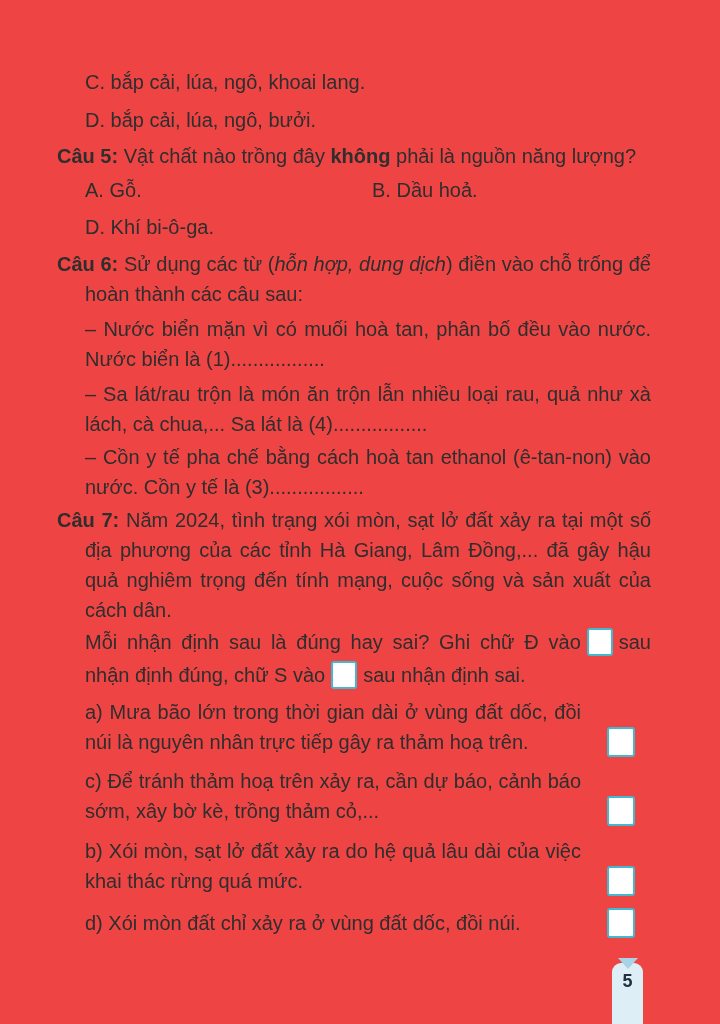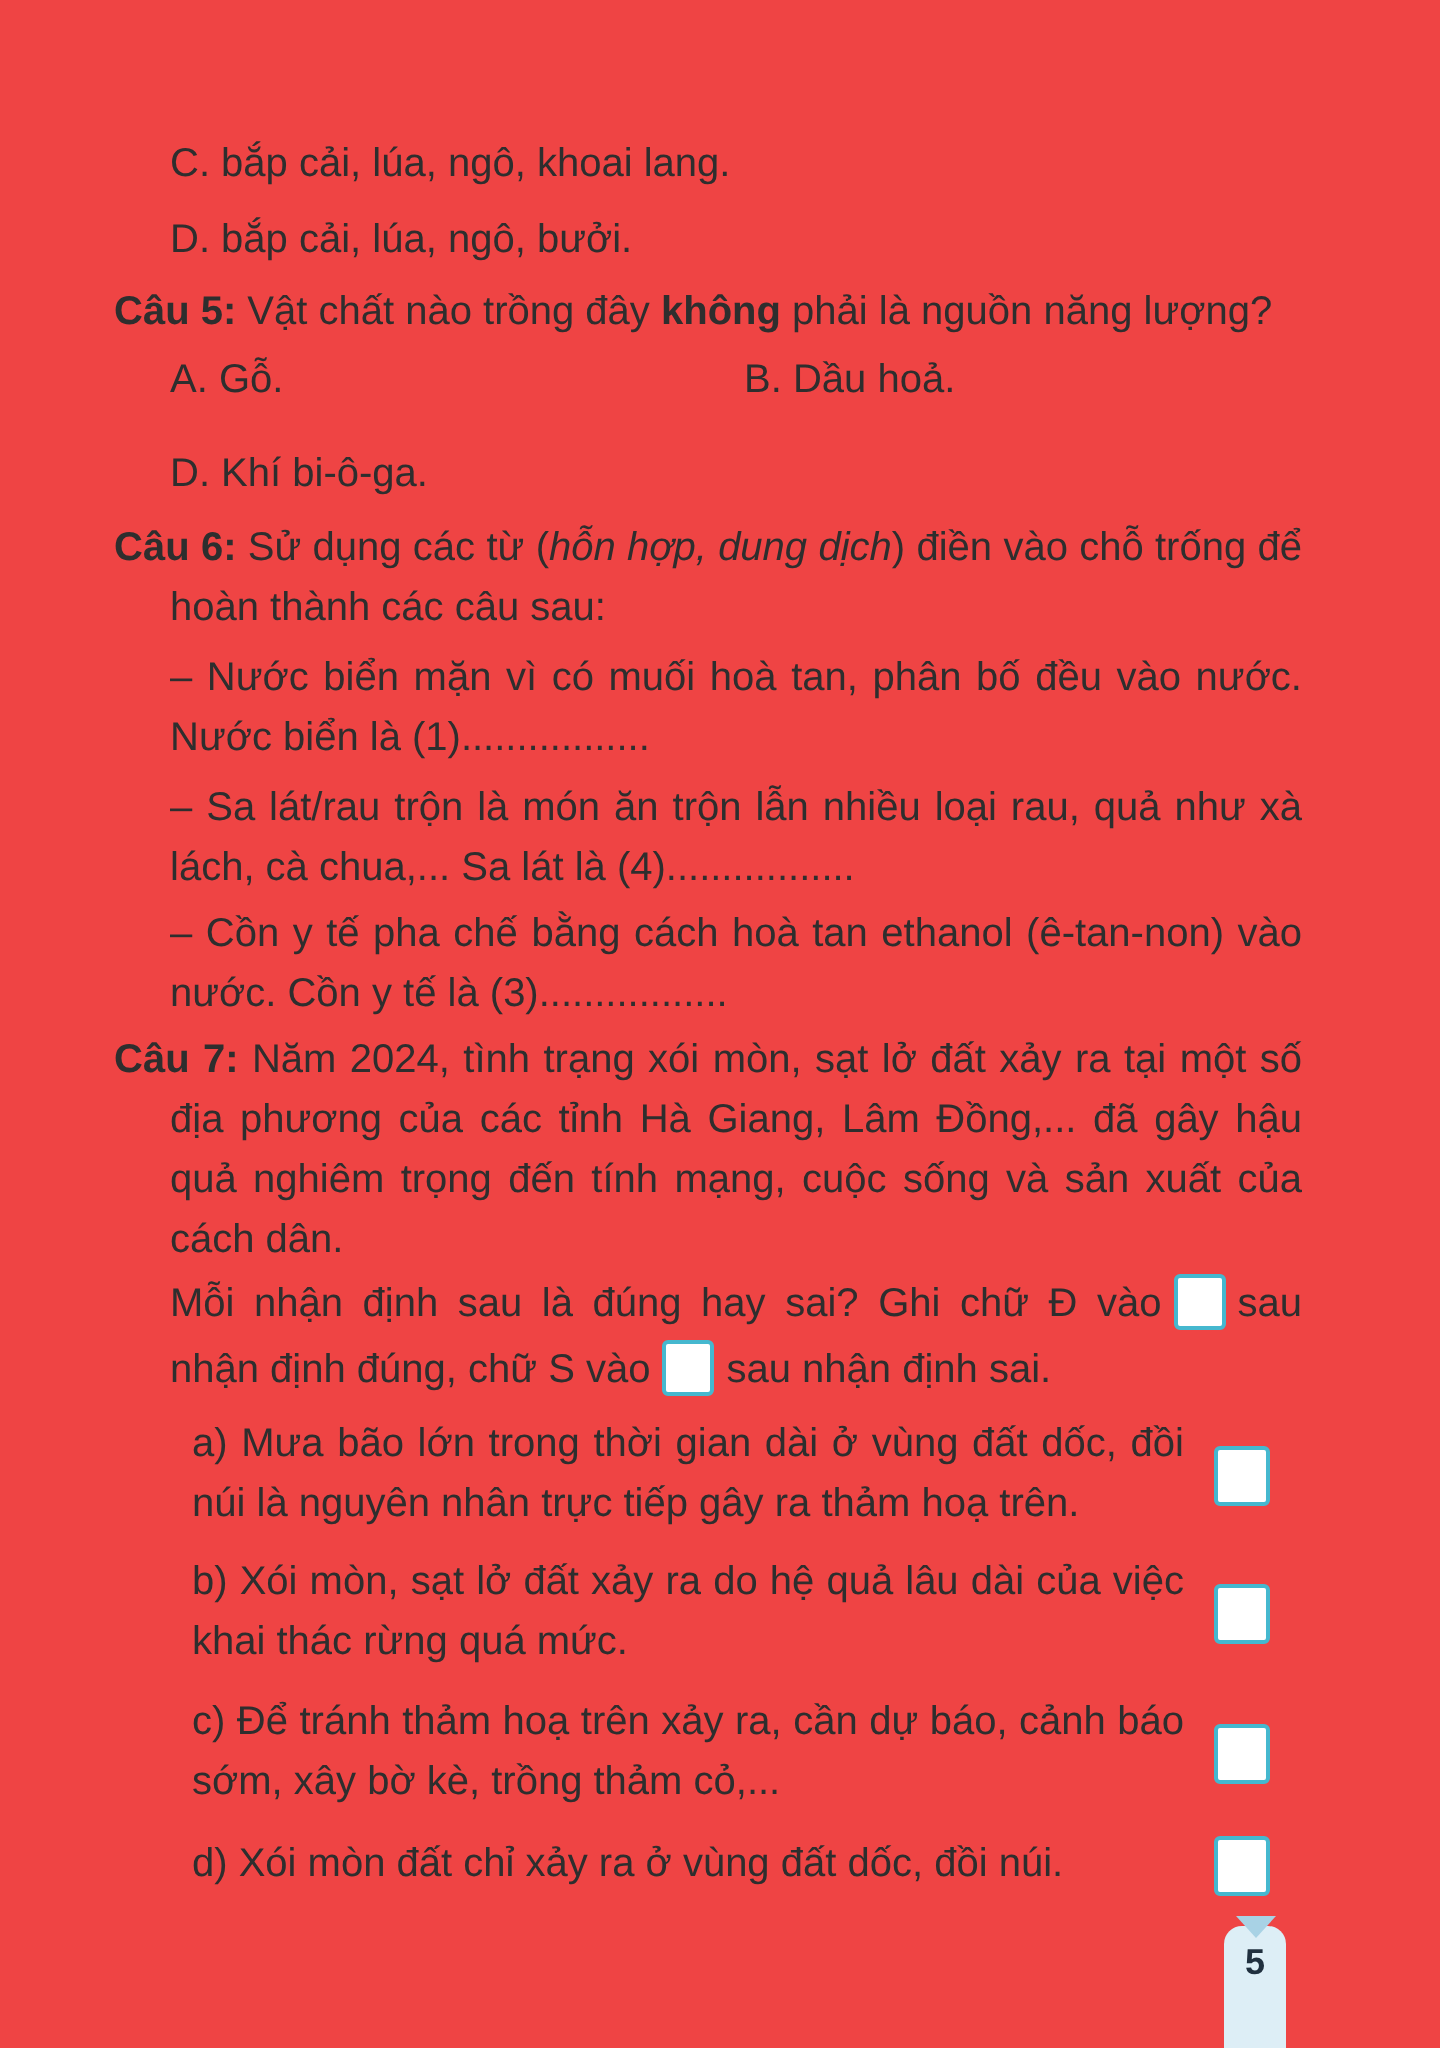--- a/index.html
+++ b/index.html
@@ -38,21 +38,21 @@
   .q-head {
     padding-left: 28px;
     text-indent: -28px;
     text-align: justify;
   }
   .q5-head { margin-bottom: 4px; }
   .opts-grid {
     margin-left: 28px;
     display: grid;
     grid-template-columns: 287px 1fr;
-    row-gap: 17px;
+    row-gap: 7px;
     margin-bottom: 7px;
   }
   .q6-head { margin-bottom: 5px; }
   .dash-para {
     margin-left: 28px;
     text-align: justify;
   }
   .dash-para.d1 { margin-bottom: 5px; }
   .dash-para.d2 { margin-bottom: 3px; }
   .dash-para.d3 { margin-bottom: 3px; }
@@ -68,22 +68,22 @@
     width: 26px;
     height: 28px;
     border: 2px solid var(--box-border);
     border-radius: 3px;
     background: #ffffff;
     vertical-align: -7px;
     margin: 0 6px;
   }
   .stmt {
     display: flex;
-    align-items: center;
-    margin-left: 39px;
+    align-items: flex-end;
+    margin-left: 28px;
   }
   .stmt.a { margin-bottom: 9px; }
   .stmt.b { margin-bottom: 10px; }
   .stmt.c { margin-bottom: 10px; }
   .stmt-text {
     width: 496px;
     text-align: justify;
   }
   .stmt-box {
     width: 28px;
@@ -157,26 +157,26 @@
       <span class="q-label">Câu 7:</span><span> Năm 2024, tình trạng xói mòn, sạt lở đất xảy ra tại một số địa phương của các tỉnh Hà Giang, Lâm Đồng,... đã gây hậu quả nghiêm trọng đến tính mạng, cuộc sống và sản xuất của cách dân.</span>
     </p>
     <p class="instruction">
       <span>Mỗi nhận định sau là đúng hay sai? Ghi chữ Đ vào</span><span class="inline-answer-box"></span><span>sau nhận định đúng, chữ S vào</span><span class="inline-answer-box"></span><span>sau nhận định sai.</span>
     </p>
 
     <div class="stmt a">
       <span class="stmt-text">a) Mưa bão lớn trong thời gian dài ở vùng đất dốc, đồi núi là nguyên nhân trực tiếp gây ra thảm hoạ trên.</span>
       <span class="stmt-box"></span>
     </div>
+    <div class="stmt c">
+      <span class="stmt-text">c) Để tránh thảm hoạ trên xảy ra, cần dự báo, cảnh báo sớm, xây bờ kè, trồng thảm cỏ,...</span>
+      <span class="stmt-box"></span>
+    </div>
     <div class="stmt b">
       <span class="stmt-text">b) Xói mòn, sạt lở đất xảy ra do hệ quả lâu dài của việc khai thác rừng quá mức.</span>
-      <span class="stmt-box"></span>
-    </div>
-    <div class="stmt c">
-      <span class="stmt-text">c) Để tránh thảm hoạ trên xảy ra, cần dự báo, cảnh báo sớm, xây bờ kè, trồng thảm cỏ,...</span>
       <span class="stmt-box"></span>
     </div>
     <div class="stmt d">
       <span class="stmt-text">d) Xói mòn đất chỉ xảy ra ở vùng đất dốc, đồi núi.</span>
       <span class="stmt-box"></span>
     </div>
 
   </div>
 
   <div class="page-tab">

